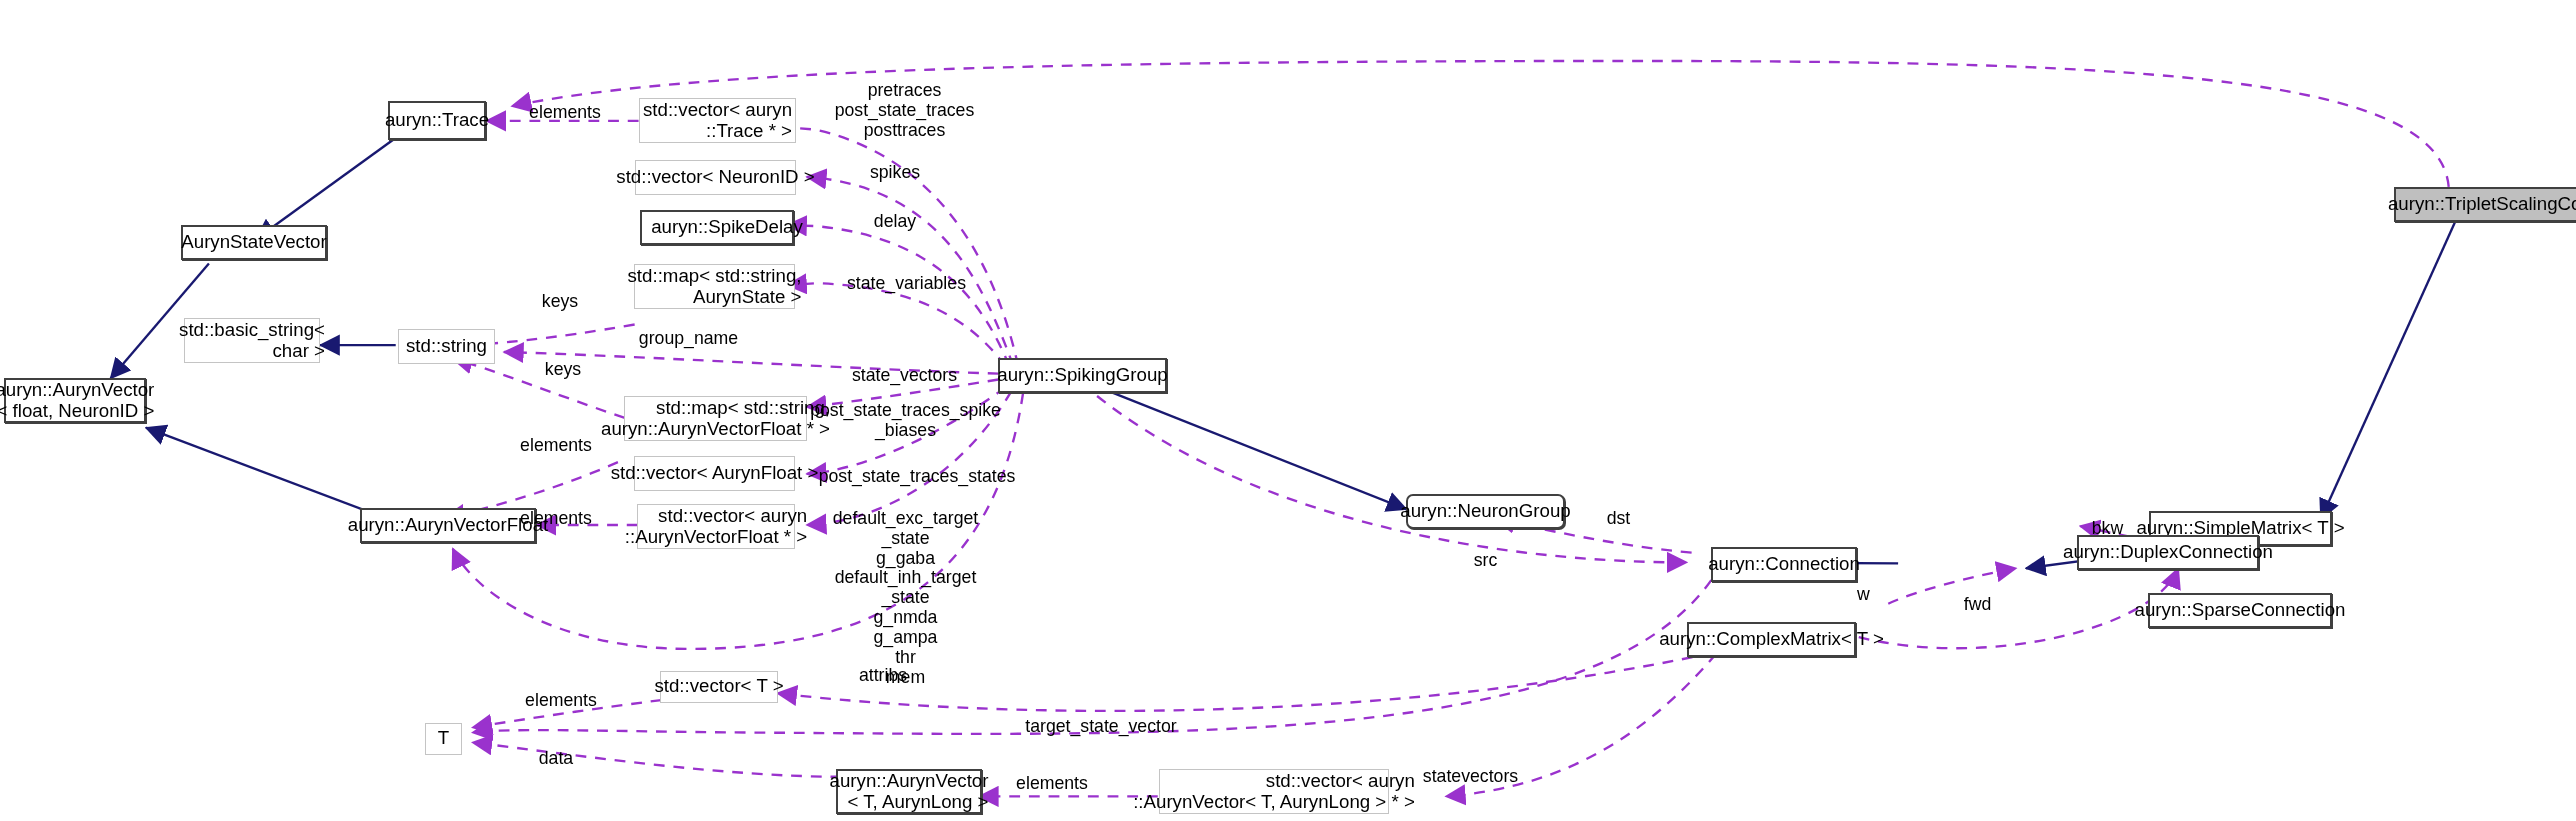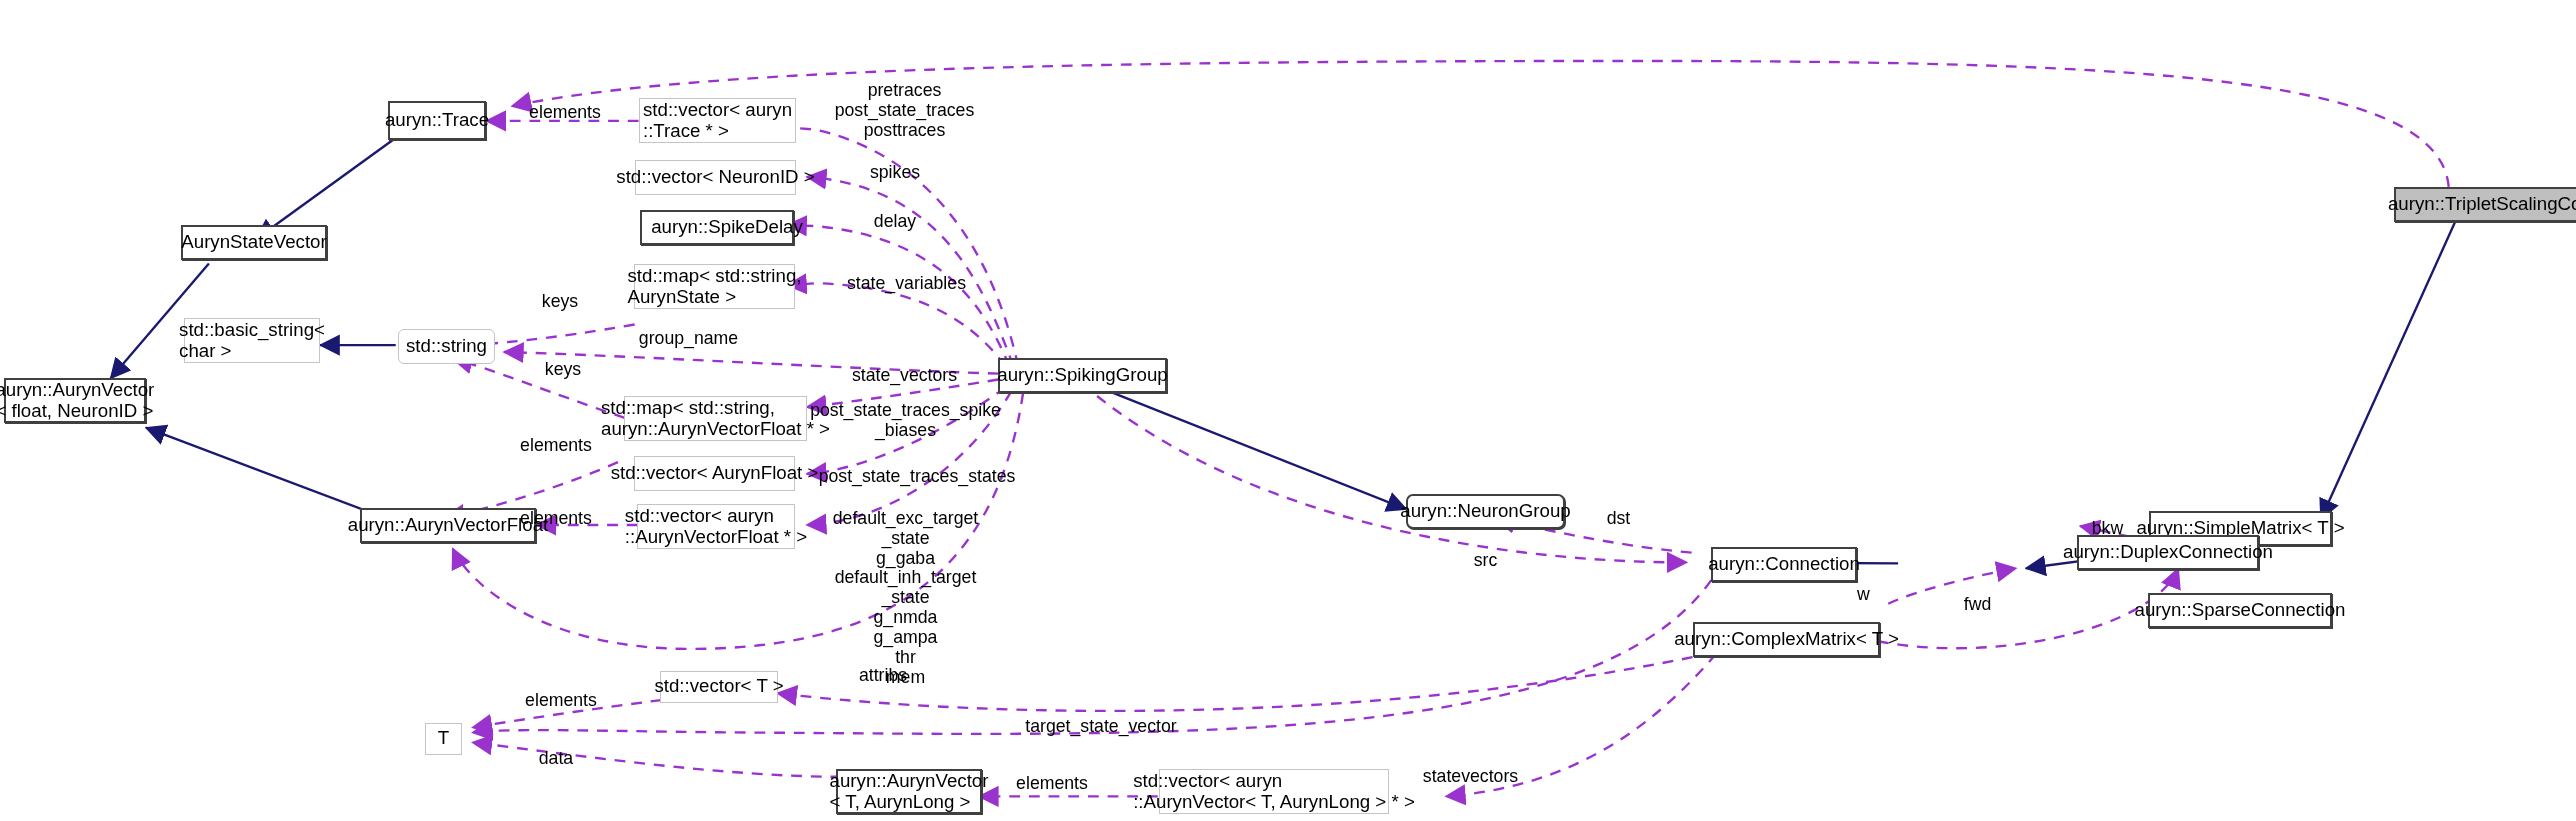--- a/index.html
+++ b/index.html
@@ -24,21 +24,21 @@
     width: 2576px;
     height: 821px;
     pointer-events: none;
   }
   .node {
     position: absolute;
     box-sizing: border-box;
     display: flex;
     align-items: center;
     justify-content: center;
-    text-align: left;
+    text-align: right;
     background: #ffffff;
     font-size: 18.7px;
     line-height: 1.12;
     color: #000000;
     white-space: pre;
     letter-spacing: 0px;
   }
   
   .node.plain {
     border: 1.5px solid #c4c4c4;
@@ -162,21 +162,21 @@
   <div class="node plain" style="left:635px; top:160px; width:161px; height:35px;">std::vector&lt; NeuronID &gt;</div>
 
   <div class="node solid" style="left:640px; top:210px; width:154px; height:35px;padding-left:20px;">auryn::SpikeDelay</div>
 
   <div class="node plain" style="left:634px; top:264px; width:161px; height:45px;">std::map&lt; std::string,
 AurynState &gt;</div>
 
   <div class="node plain" style="left:184px; top:318px; width:136px; height:45px;">std::basic_string&lt;
 char &gt;</div>
 
-  <div class="node plain" style="left:398px; top:329px; width:97px; height:35px;border-radius:6px;">std::string</div>
+  <div class="node plain" style="left:398px; top:329px; width:97px; height:35px;">std::string</div>
 
   <div class="node solid" style="left:3.9px; top:378px; width:142px; height:45px;">auryn::AurynVector
 &lt; float, NeuronID &gt;</div>
 
   <div class="node solid" style="left:998px; top:358px; width:169px; height:35px;">auryn::SpikingGroup</div>
 
   <div class="node plain" style="left:624px; top:396px; width:183px; height:45px;">std::map&lt; std::string,
 auryn::AurynVectorFloat * &gt;</div>
 
   <div class="node plain" style="left:634px; top:456px; width:161px; height:35px;">std::vector&lt; AurynFloat &gt;</div>
@@ -189,21 +189,21 @@
   <div class="node solid" style="left:1406px; top:494px; width:159px; height:35px;border-radius:7px;">auryn::NeuronGroup</div>
 
   <div class="node solid" style="left:1711px; top:547px; width:146px; height:35px;">auryn::Connection</div>
 
   <div class="node solid" style="left:2149px; top:511px; width:183px; height:35px;">auryn::SimpleMatrix&lt; T &gt;</div>
 
   <div class="node solid" style="left:2148px; top:593px; width:184px; height:35px;">auryn::SparseConnection</div>
 
   <div class="node solid" style="left:2077px; top:535px; width:182px; height:35px;">auryn::DuplexConnection</div>
 
-  <div class="node solid" style="left:1687px; top:622px; width:187px; height:35px;margin-left:6px;">auryn::ComplexMatrix&lt; T &gt;</div>
+  <div class="node solid" style="left:1687px; top:622px; width:169px; height:35px;">auryn::ComplexMatrix&lt; T &gt;</div>
 
   <div class="node root" style="left:2394px; top:187px; width:252px; height:35px;">auryn::TripletScalingConnection</div>
 
   <div class="node solid" style="left:181px; top:225px; width:146px; height:35px;">AurynStateVector</div>
 
   <div class="node plain" style="left:660px; top:671px; width:118px; height:31.5px;">std::vector&lt; T &gt;</div>
 
   <div class="node plain" style="left:425px; top:723px; width:37px; height:31.5px;">T</div>
 
   <div class="node solid" style="left:836px; top:769px; width:146px; height:45px;">auryn::AurynVector

